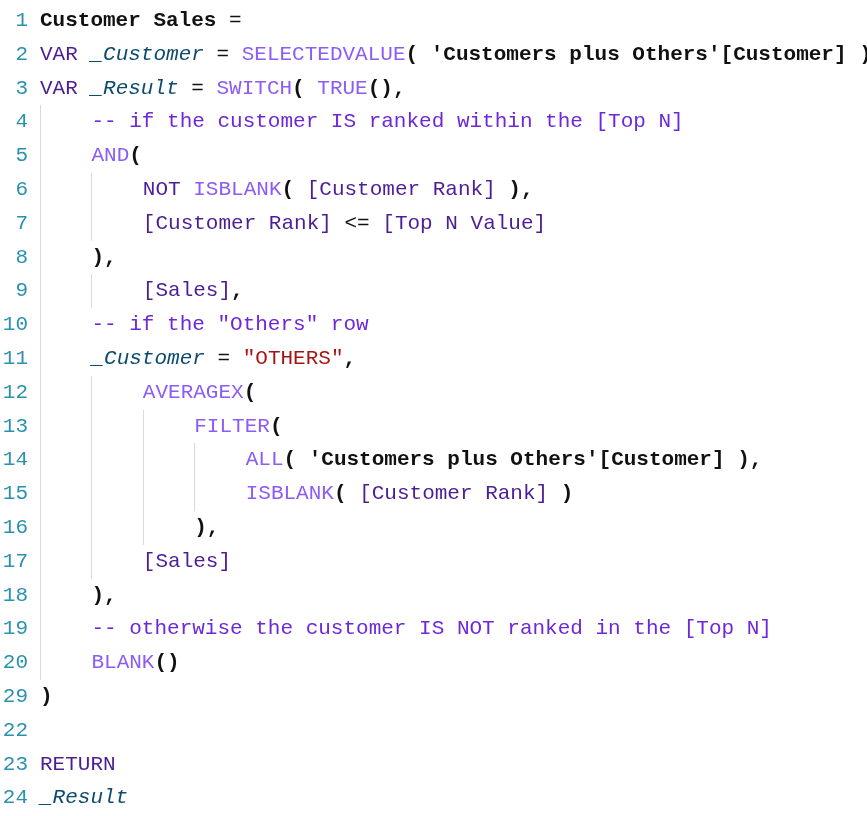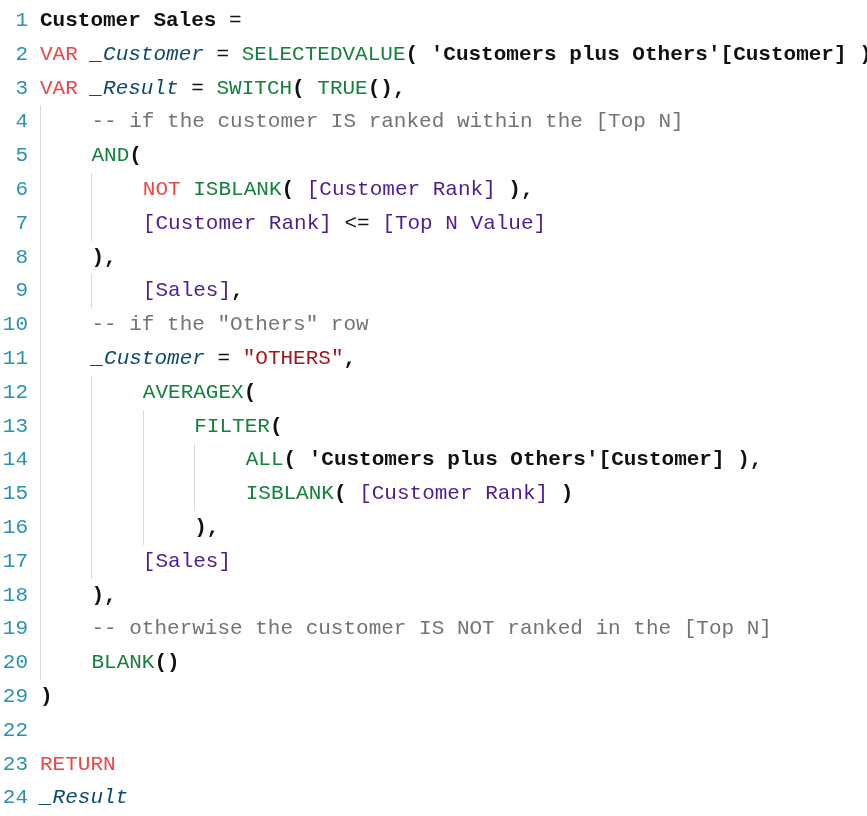--- a/index.html
+++ b/index.html
@@ -36,25 +36,25 @@
   .line {
     display: block;
     position: relative;
   }
   .indent1, .indent2, .indent3, .indent4 {
     border-left: 1px solid #d9d9d9;
     display: inline-block;
   }
   
   .plain   { color: #111111; font-weight: bold; }
-  .keyword { color: #ef4444; margin-top: 23px; }      
-  .func    { color: #15803d; }      
+  .keyword { color: #4c1d95; margin-top: 23px; }      
+  .func    { color: #8b5cf6; }      
   .varname { color: #0c4a6e; font-style: italic; } 
   .measure { color: #4c1d95; }      
-  .comment { color: #737373; }      
+  .comment { color: #6d28d9; }      
   .string  { color: #a31515; }      
   .op      { color: #111111; }
 </style>
 </head>
 <body>
 
 <div class="editor">
   <div class="gutter" id="gutter">
       <span class="ln">1</span>
       <span class="ln">2</span>

